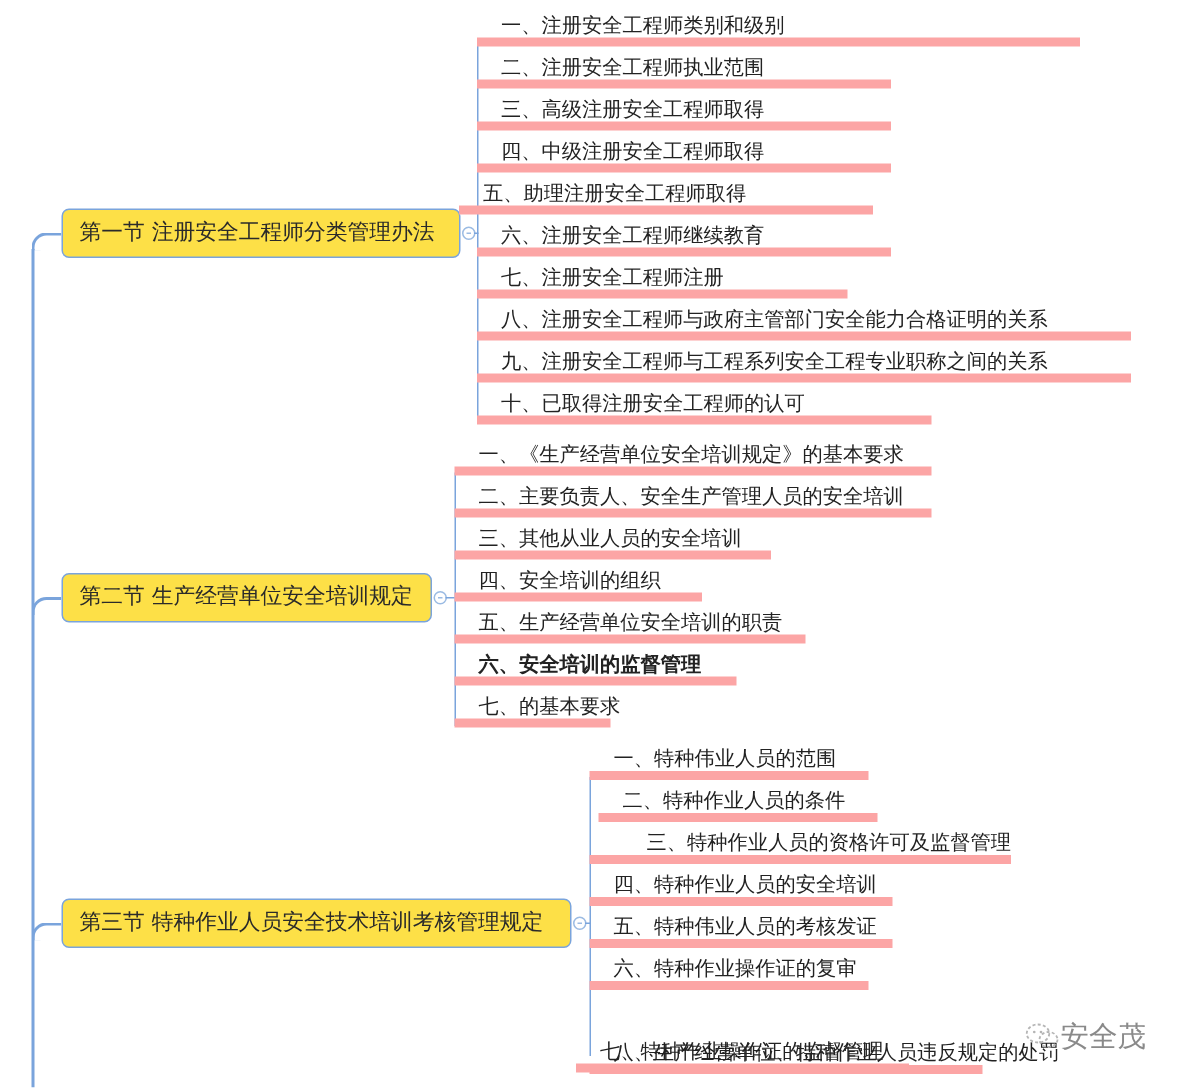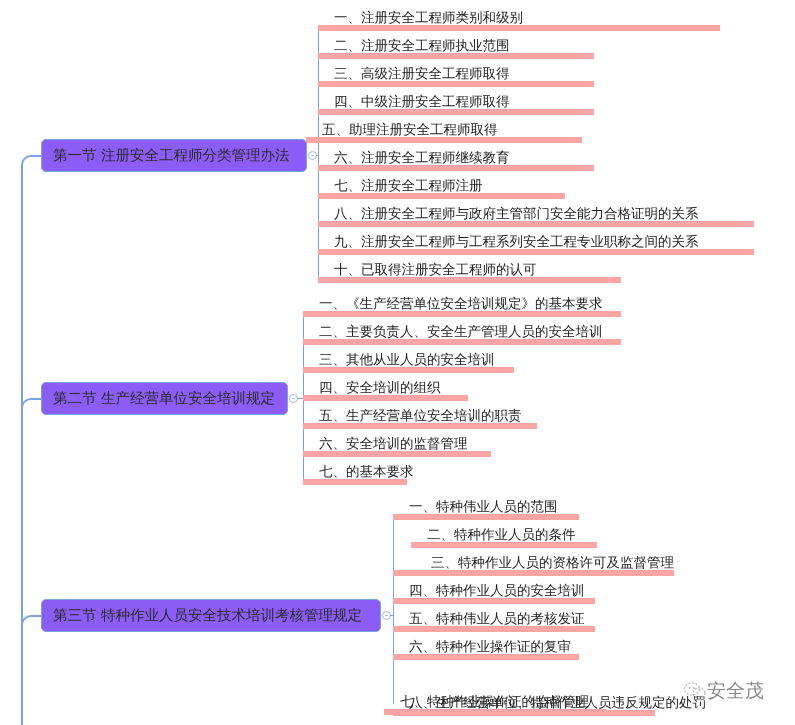--- a/index.html
+++ b/index.html
@@ -11,21 +11,21 @@
     .trunk {
       position: absolute; left: 21px; width: 2px; background: #7aa4dc;
     }
     .trunk-elbow {
       position: absolute; left: 21px; width: 20px; height: 12px;
       border-left: 2px solid #7aa4dc; border-top: 2px solid #7aa4dc;
       border-top-left-radius: 10px; box-sizing: border-box;
     }
     .section-node {
       position: absolute; height: 33px; box-sizing: border-box;
-      background: #8b5cf6; border: 1px solid #7aa4dc; border-radius: 5px;
+      background: #fde047; border: 1px solid #7aa4dc; border-radius: 5px;
       font-size: 14.5px; line-height: 31px; padding: 0 11px;
       white-space: nowrap; color: #2a2a2a;
     }
     .collapse-toggle {
       position: absolute; width: 9px; height: 9px; box-sizing: border-box;
       border: 1px solid #9bbbe3; border-radius: 50%; background: #fff;
     }
     .collapse-toggle::after {
       content: ""; position: absolute; left: 2px; top: 3px; width: 3px; height: 1px;
       background: #9bbbe3;
@@ -80,33 +80,33 @@
 </div>
 <div class="collapse-toggle" style="left:289px; top:394px;"></div>
 <div class="connector" style="left:297px; top:398px; width:6px;"></div>
 <div class="bracket" style="left:303px; top:315px; height:169px;"></div>
 <div id="s2">
     <div class="child" style="left: 303px; top: 289px; width: 318px;">一、《生产经营单位安全培训规定》的基本要求</div>
     <div class="child" style="left: 303px; top: 317px; width: 318px;">二、主要负责人、安全生产管理人员的安全培训</div>
     <div class="child" style="left: 303px; top: 345px; width: 211px;">三、其他从业人员的安全培训</div>
     <div class="child" style="left: 303px; top: 373px; width: 165px;">四、安全培训的组织</div>
     <div class="child" style="left: 303px; top: 401px; width: 234px;">五、生产经营单位安全培训的职责</div>
-    <div class="child" style="left: 303px; top: 429px; width: 188px;">六、安全培训的监督管理</div>
+    <div class="child" style="left: 303px; top: 429px; width: 188px; font-weight: bold;">六、安全培训的监督管理</div>
     <div class="child" style="left: 303px; top: 457px; width: 104px;">七、的基本要求</div>
   </div>
 
 <div class="section-node" style="left:41px; top:599px; width:340px;">
   <span>第三节 特种作业人员安全技术培训考核管理规定</span>
 </div>
 <div class="collapse-toggle" style="left:382px; top:611px;"></div>
 <div class="connector" style="left:390px; top:615px; width:4px;"></div>
 <div class="bracket" style="left:393px; top:518px; height:186px;"></div>
 <div id="s3">
     <div class="child" style="left: 393px; top: 492px; width: 186px;">一、特种伟业人员的范围</div>
-    <div class="child" style="left: 411px; top: 520px; width: 186px;">二、特种作业人员的条件</div>
+    <div class="child" style="left: 399px; top: 520px; width: 186px;">二、特种作业人员的条件</div>
     <div class="child" style="left: 393px; top: 548px; width: 281px; padding-left: 38px;">三、特种作业人员的资格许可及监督管理</div>
     <div class="child" style="left: 393px; top: 576px; width: 202px;">四、特种作业人员的安全培训</div>
     <div class="child" style="left: 393px; top: 604px; width: 202px;">五、特种伟业人员的考核发证</div>
     <div class="child" style="left: 393px; top: 632px; width: 186px;">六、特种作业操作证的复审</div>
     <div class="child" style="left: 384px; top: 660px; width: 222px; margin-top: 27px;">七、特种作业操作证的监督管理</div>
     <div class="child" style="left: 393px; top: 688px; width: 262px;">八、生产经营单位、特种作业人员违反规定的处罚</div>
   </div>
 
 <div class="watermark">
   <span class="wechat-icon">

